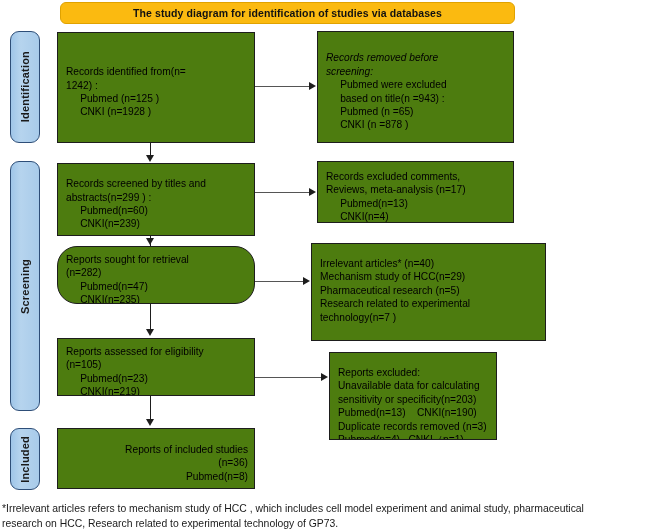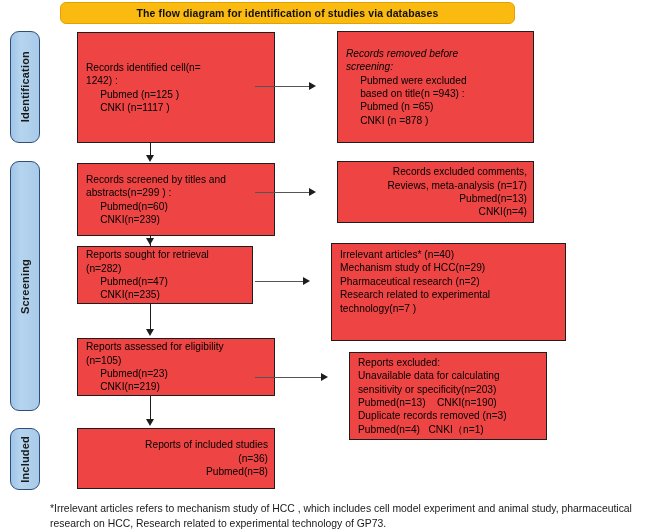--- a/index.html
+++ b/index.html
@@ -70,45 +70,44 @@
     letter-spacing: 0.2px;
   }
   #stage-identification { left: 10px; top: 31px; width: 30px; height: 112px; }
   #stage-screening      { left: 10px; top: 161px; width: 30px; height: 250px; }
   #stage-included       { left: 10px; top: 428px; width: 30px; height: 62px; }
 
   
   .flow-box {
     position: absolute;
     border: 1.3px solid #1d1d1d;
-    background: #ef4444;
+    background: #4d7c0f;
     box-sizing: border-box;
-    padding: 4px 6px 4px 8px;
+    padding: 13px 6px 4px 8px;
     font-size: 10.2px;
     line-height: 13.4px;
     color: #000000;
     overflow: hidden;
-    margin-left: 20px;
   }
   .flow-box .ln { white-space: pre; display: block; }
   .flow-box .ln.ital { font-style: italic; }
   .flow-box.vcenter { display: flex; flex-direction: column; justify-content: center; }
 
   
   #box-identified   { left: 57px;  top: 32px;  width: 198px; height: 111px; }
   #box-screened     { left: 57px;  top: 163px; width: 198px; height: 73px;  }
-  #box-sought       { left: 57px;  top: 246px; width: 176px; height: 58px;  }
+  #box-sought       { left: 57px;  top: 246px; width: 198px; height: 58px; border-radius: 20px;  }
   #box-assessed     { left: 57px;  top: 338px; width: 198px; height: 58px;  }
   #box-included     { left: 57px;  top: 428px; width: 198px; height: 61px; align-items: flex-end;  }
 
   
   #box-removed      { left: 317px; top: 31px;  width: 197px; height: 112px; }
-  #box-excluded-1   { left: 317px; top: 161px; width: 197px; height: 62px; align-items: flex-end;  }
+  #box-excluded-1   { left: 317px; top: 161px; width: 197px; height: 62px;  }
   #box-excluded-2   { left: 311px; top: 243px; width: 235px; height: 98px;  }
-  #box-excluded-3   { left: 329px; top: 352px; width: 198px; height: 88px;  }
+  #box-excluded-3   { left: 329px; top: 352px; width: 168px; height: 88px; justify-content: space-between;  }
 
   
   .conn-v {
     position: absolute;
     width: 1.3px;
     background: #1d1d1d;
   }
   .conn-h {
     position: absolute;
     height: 1.3px;
@@ -152,46 +151,46 @@
   
   #footnote {
     position: absolute;
     left: 2px;
     top: 502px;
     width: 665px;
     font-size: 10.4px;
     line-height: 14.5px;
     color: #1a1a1a;
   }
-  #footnote .ln { display: block; white-space: pre; margin-left: 48px; }
+  #footnote .ln { display: block; white-space: pre; }
 </style>
 </head>
 <body>
 
 <div id="diagram">
 
   <div class="title-banner">
-    <span>The flow diagram for identification of studies via databases</span>
+    <span>The study diagram for identification of studies via databases</span>
   </div>
 
   <div class="stage-label" id="stage-identification">
     <span>Identification</span>
   </div>
   <div class="stage-label" id="stage-screening">
     <span>Screening</span>
   </div>
   <div class="stage-label" id="stage-included">
     <span>Included</span>
   </div>
 
   <div class="flow-box vcenter" id="box-identified">
-      <span class="ln">Records identified cell(n=</span>
+      <span class="ln">Records identified from(n=</span>
       <span class="ln">1242) :</span>
       <span class="ln">     Pubmed (n=125 )</span>
-      <span class="ln">     CNKI (n=1117 )</span>
+      <span class="ln">     CNKI (n=1928 )</span>
     </div>
 
   <div class="flow-box vcenter" id="box-removed">
       <span class="ln ital">Records removed before</span>
       <span class="ln ital">screening:</span>
       <span class="ln">     Pubmed were excluded</span>
       <span class="ln">     based on title(n =943) :</span>
       <span class="ln">     Pubmed (n =65)</span>
       <span class="ln">     CNKI (n =878 )</span>
     </div>
@@ -223,21 +222,21 @@
   <div class="flow-box vcenter" id="box-sought">
       <span class="ln">Reports sought for retrieval</span>
       <span class="ln">(n=282)</span>
       <span class="ln">     Pubmed(n=47)</span>
       <span class="ln">     CNKI(n=235)</span>
     </div>
 
   <div class="flow-box" id="box-excluded-2">
       <span class="ln">Irrelevant articles* (n=40)</span>
       <span class="ln">Mechanism study of HCC(n=29)</span>
-      <span class="ln">Pharmaceutical research (n=2)</span>
+      <span class="ln">Pharmaceutical research (n=5)</span>
       <span class="ln">Research related to experimental</span>
       <span class="ln">technology(n=7 )</span>
     </div>
 
   <div class="conn-v" id="v3"></div>
   <div class="arrow-down" id="a3"></div>
   <div class="conn-h" id="h3"></div>
   <div class="arrow-right" id="r3"></div>
 
   <div class="flow-box vcenter" id="box-assessed">

